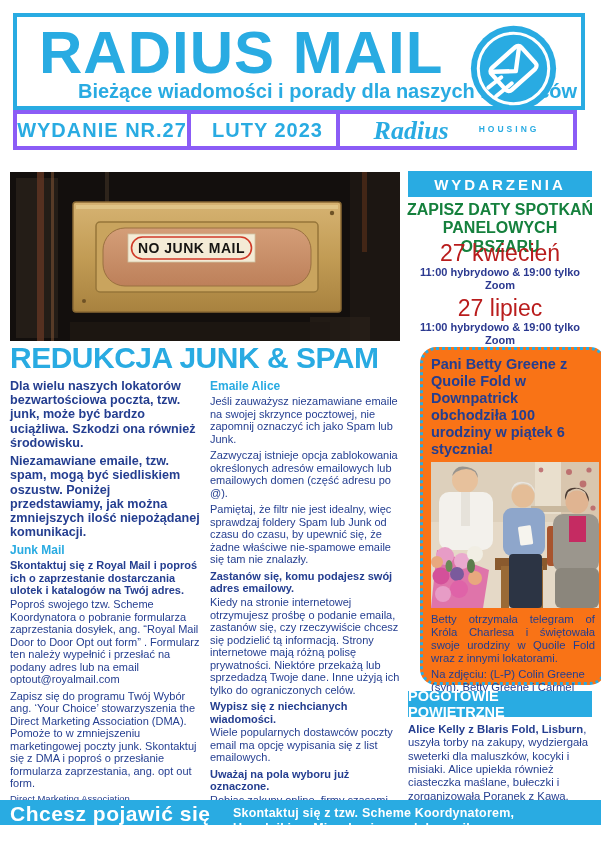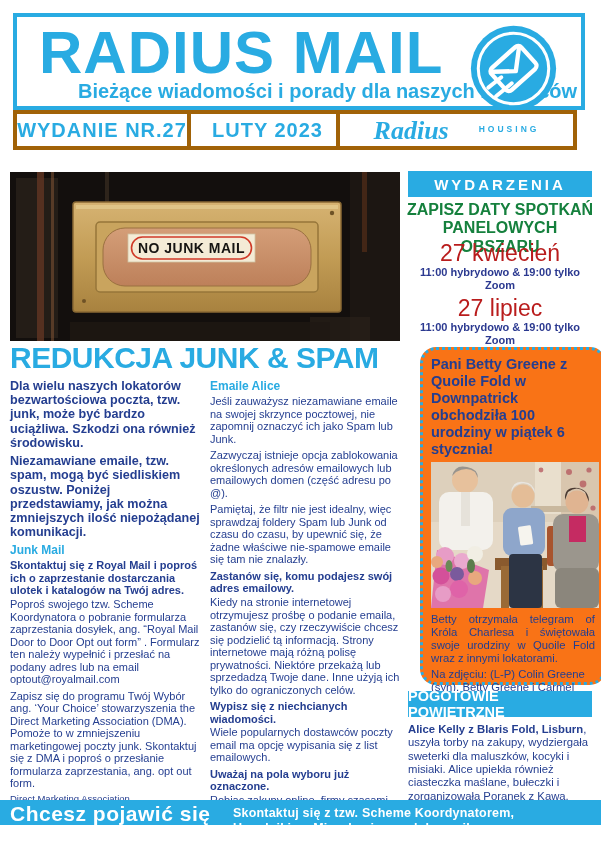--- a/index.html
+++ b/index.html
@@ -21,21 +21,21 @@
     letter-spacing:1px; line-height:1; white-space:nowrap;
   }
   #mast-sub {
     position:absolute; left:23px; bottom:3px;
     font-size:20px; font-weight:bold; color:#29abe2; white-space:nowrap;margin-left:38px;
   }
   #mast-logo { position:absolute; left:453px; top:8px; width:87px; height:87px; }
 
   
   .infobox {
-    position:absolute; top:110px; height:40px; border:4px solid #a16207;
+    position:absolute; top:110px; height:40px; border:4px solid #8b5cf6;
     display:flex; align-items:center; justify-content:center;
     background:#fff;
   }
   #box-issue { left:13px; width:178px; }
   #box-month { left:187px; width:161px; }
   #box-logo  { left:336px; width:241px; flex-direction:row; }
   .infobox .stencil {
     font-size:20px; font-weight:bold; color:#29abe2; letter-spacing:1px; white-space:nowrap;
   }
   #radius-script {

